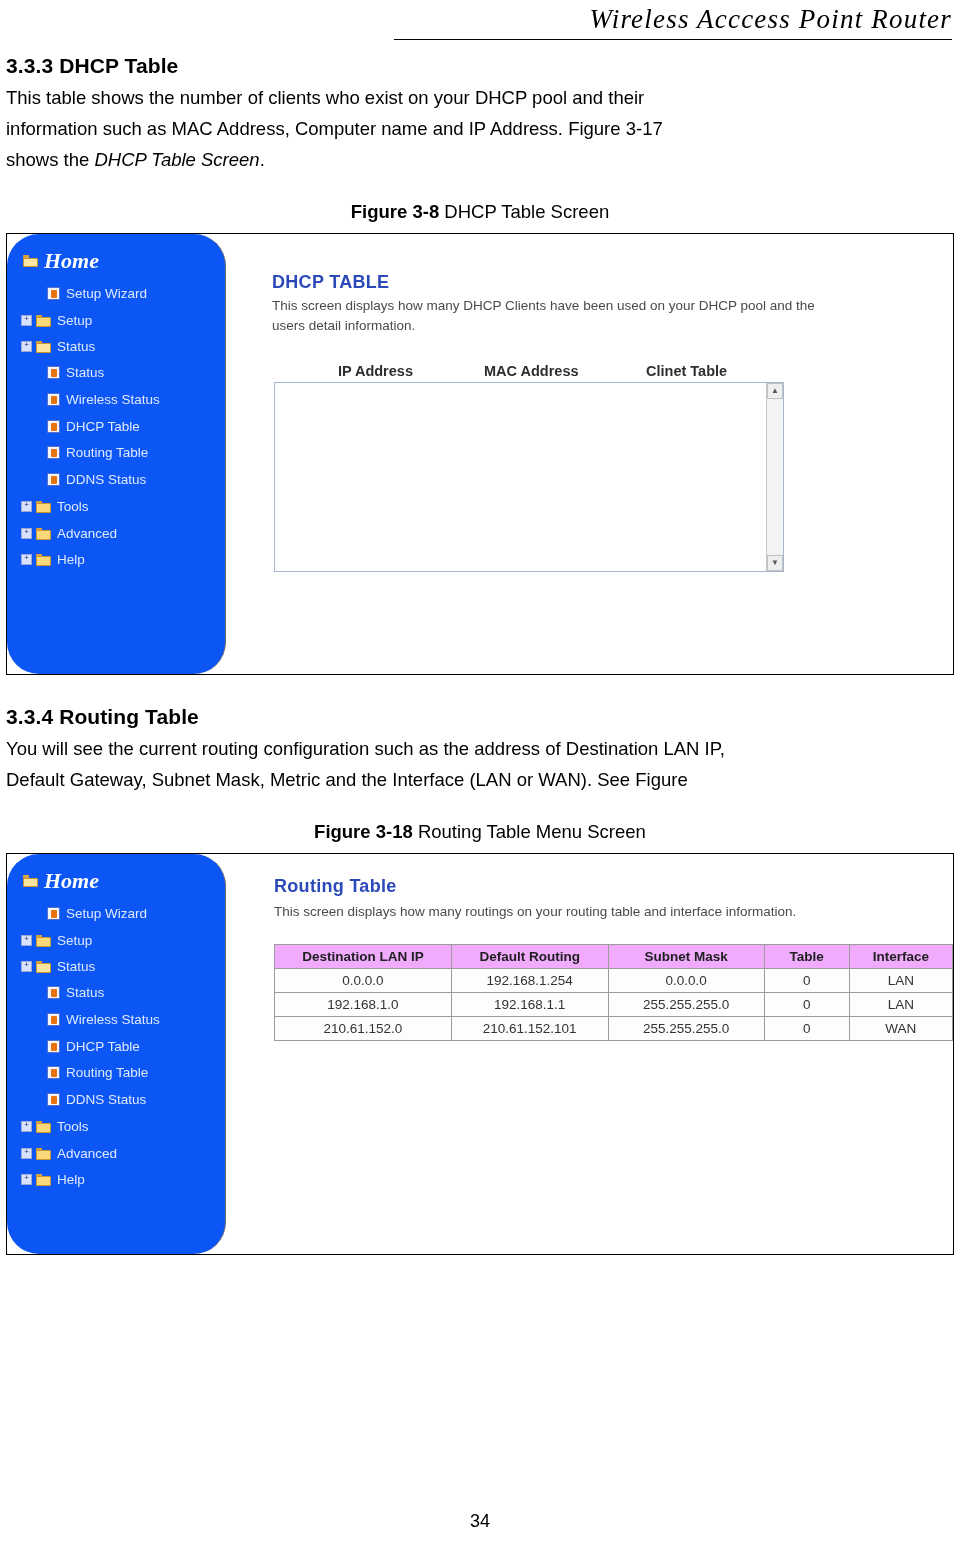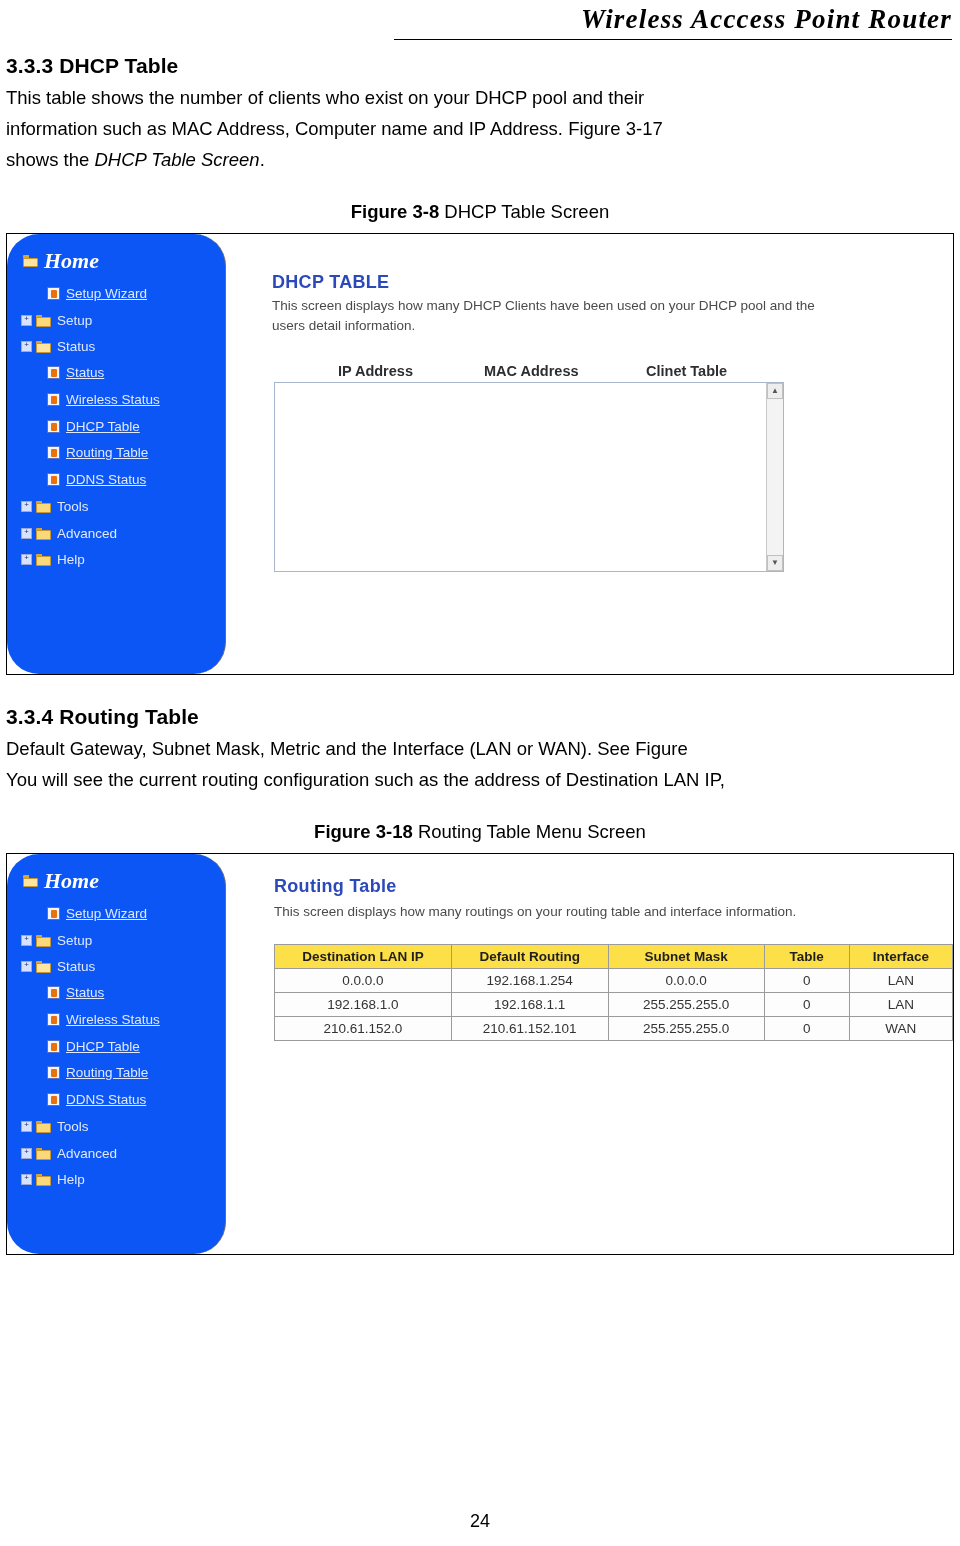--- a/index.html
+++ b/index.html
@@ -27,21 +27,21 @@
     position: relative;
     height: 40px;
     margin-top: 4px;
   }
   .header-title {
     position: absolute;
     right: 2px;
     top: 0;
     font-family: "Liberation Serif", serif;
     font-style: italic;
-    font-weight: bold;
+    font-weight: normal;
     font-size: 27px;
     letter-spacing: 1.2px;
     white-space: nowrap;
   }
   .header-rule {
     position: absolute;
     left: 388px;
     right: 2px;
     top: 35px;
     border-bottom: 1.5px solid #000;
@@ -108,21 +108,21 @@
   }
   .nav-item {
     position: absolute;
     display: flex;
     align-items: center;
     font-size: 13.5px;
     color: #dfe9ff;
     white-space: nowrap;
   }
   .nav-item.lvl1 { left: 14px; }
-  .nav-item.lvl2 { left: 40px; text-decoration: underline; }
+  .nav-item.lvl2 { left: 40px; }
 
   
   .plus {
     width: 9px;
     height: 9px;
     border: 1px solid #9aa8d6;
     background: #d8e2ff;
     color: #22316b;
     font-size: 8px;
     line-height: 8px;
@@ -246,21 +246,21 @@
   table.rt th, table.rt td {
     border: 1px solid #9b9b9b;
     padding: 4px 6px;
     text-align: center;
     background: #fdfdfd;
     white-space: nowrap;
   }
   table.rt th {
     font-weight: bold;
     color: #1f1f1f;
-    background: #fde047;
+    background: #f0abfc;
   }
 
   .page-num {
     position: absolute;
     bottom: 18px;
     left: 0;
     right: 0;
     text-align: center;
     font-size: 18px;
   }
@@ -374,22 +374,22 @@
       <div class="listbox" style="left:48px; top:148px; width:510px; height:190px;">
         <div class="scrollbar">
           <div class="sb-btn sb-up">▲</div>
           <div class="sb-btn sb-down">▼</div>
         </div>
       </div>
     </div>
   </div>
 
   <h2 class="section" style="margin-top:30px;">3.3.4 Routing Table</h2>
+  <p class="body">You will see the current routing configuration such as the address of Destination LAN IP,</p>
   <p class="body">Default Gateway, Subnet Mask, Metric and the Interface (LAN or WAN). See Figure</p>
-  <p class="body">You will see the current routing configuration such as the address of Destination LAN IP,</p>
 
   <div class="fig-caption">
     <b>Figure 3-18</b>
     <span>Routing Table Menu Screen</span>
   </div>
 
   <div class="shot shot-2">
 
     <div class="nav">
       <div class="nav-home">
@@ -500,14 +500,14 @@
             <td>210.61.152.101</td>
             <td>255.255.255.0</td>
             <td>0</td>
             <td>WAN</td>
           </tr>
         </tbody>
       </table>
     </div>
   </div>
 
-  <div class="page-num">24</div>
+  <div class="page-num">34</div>
 </div>
 
 </body></html>

